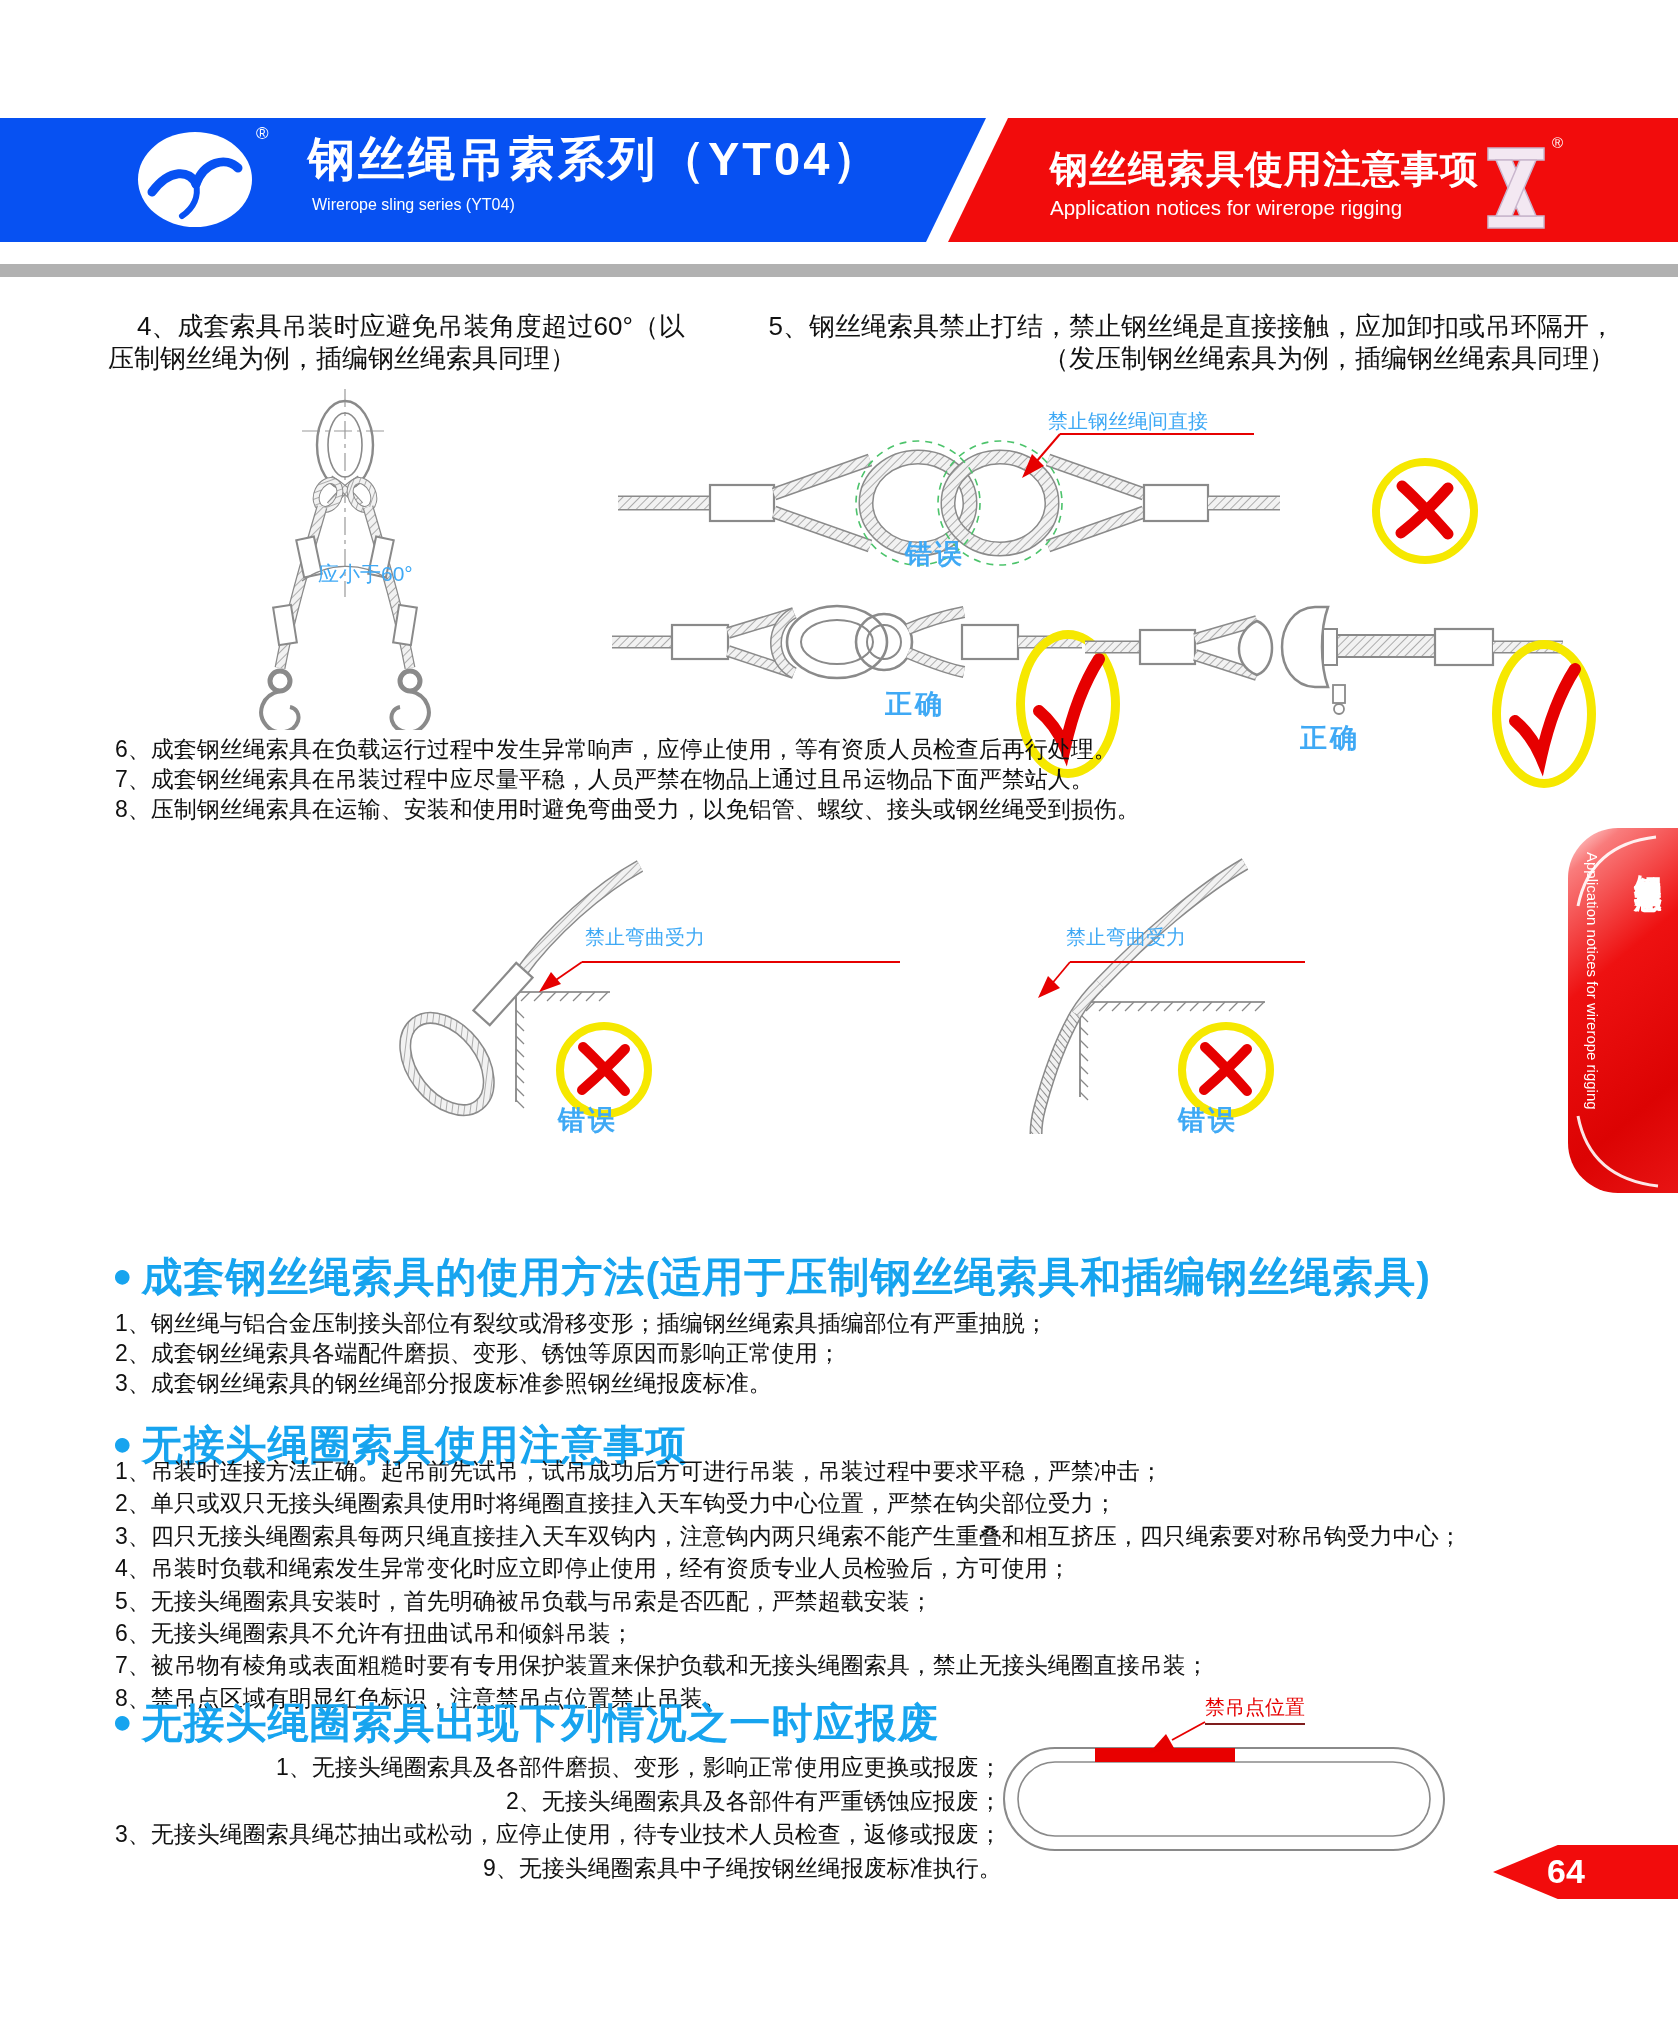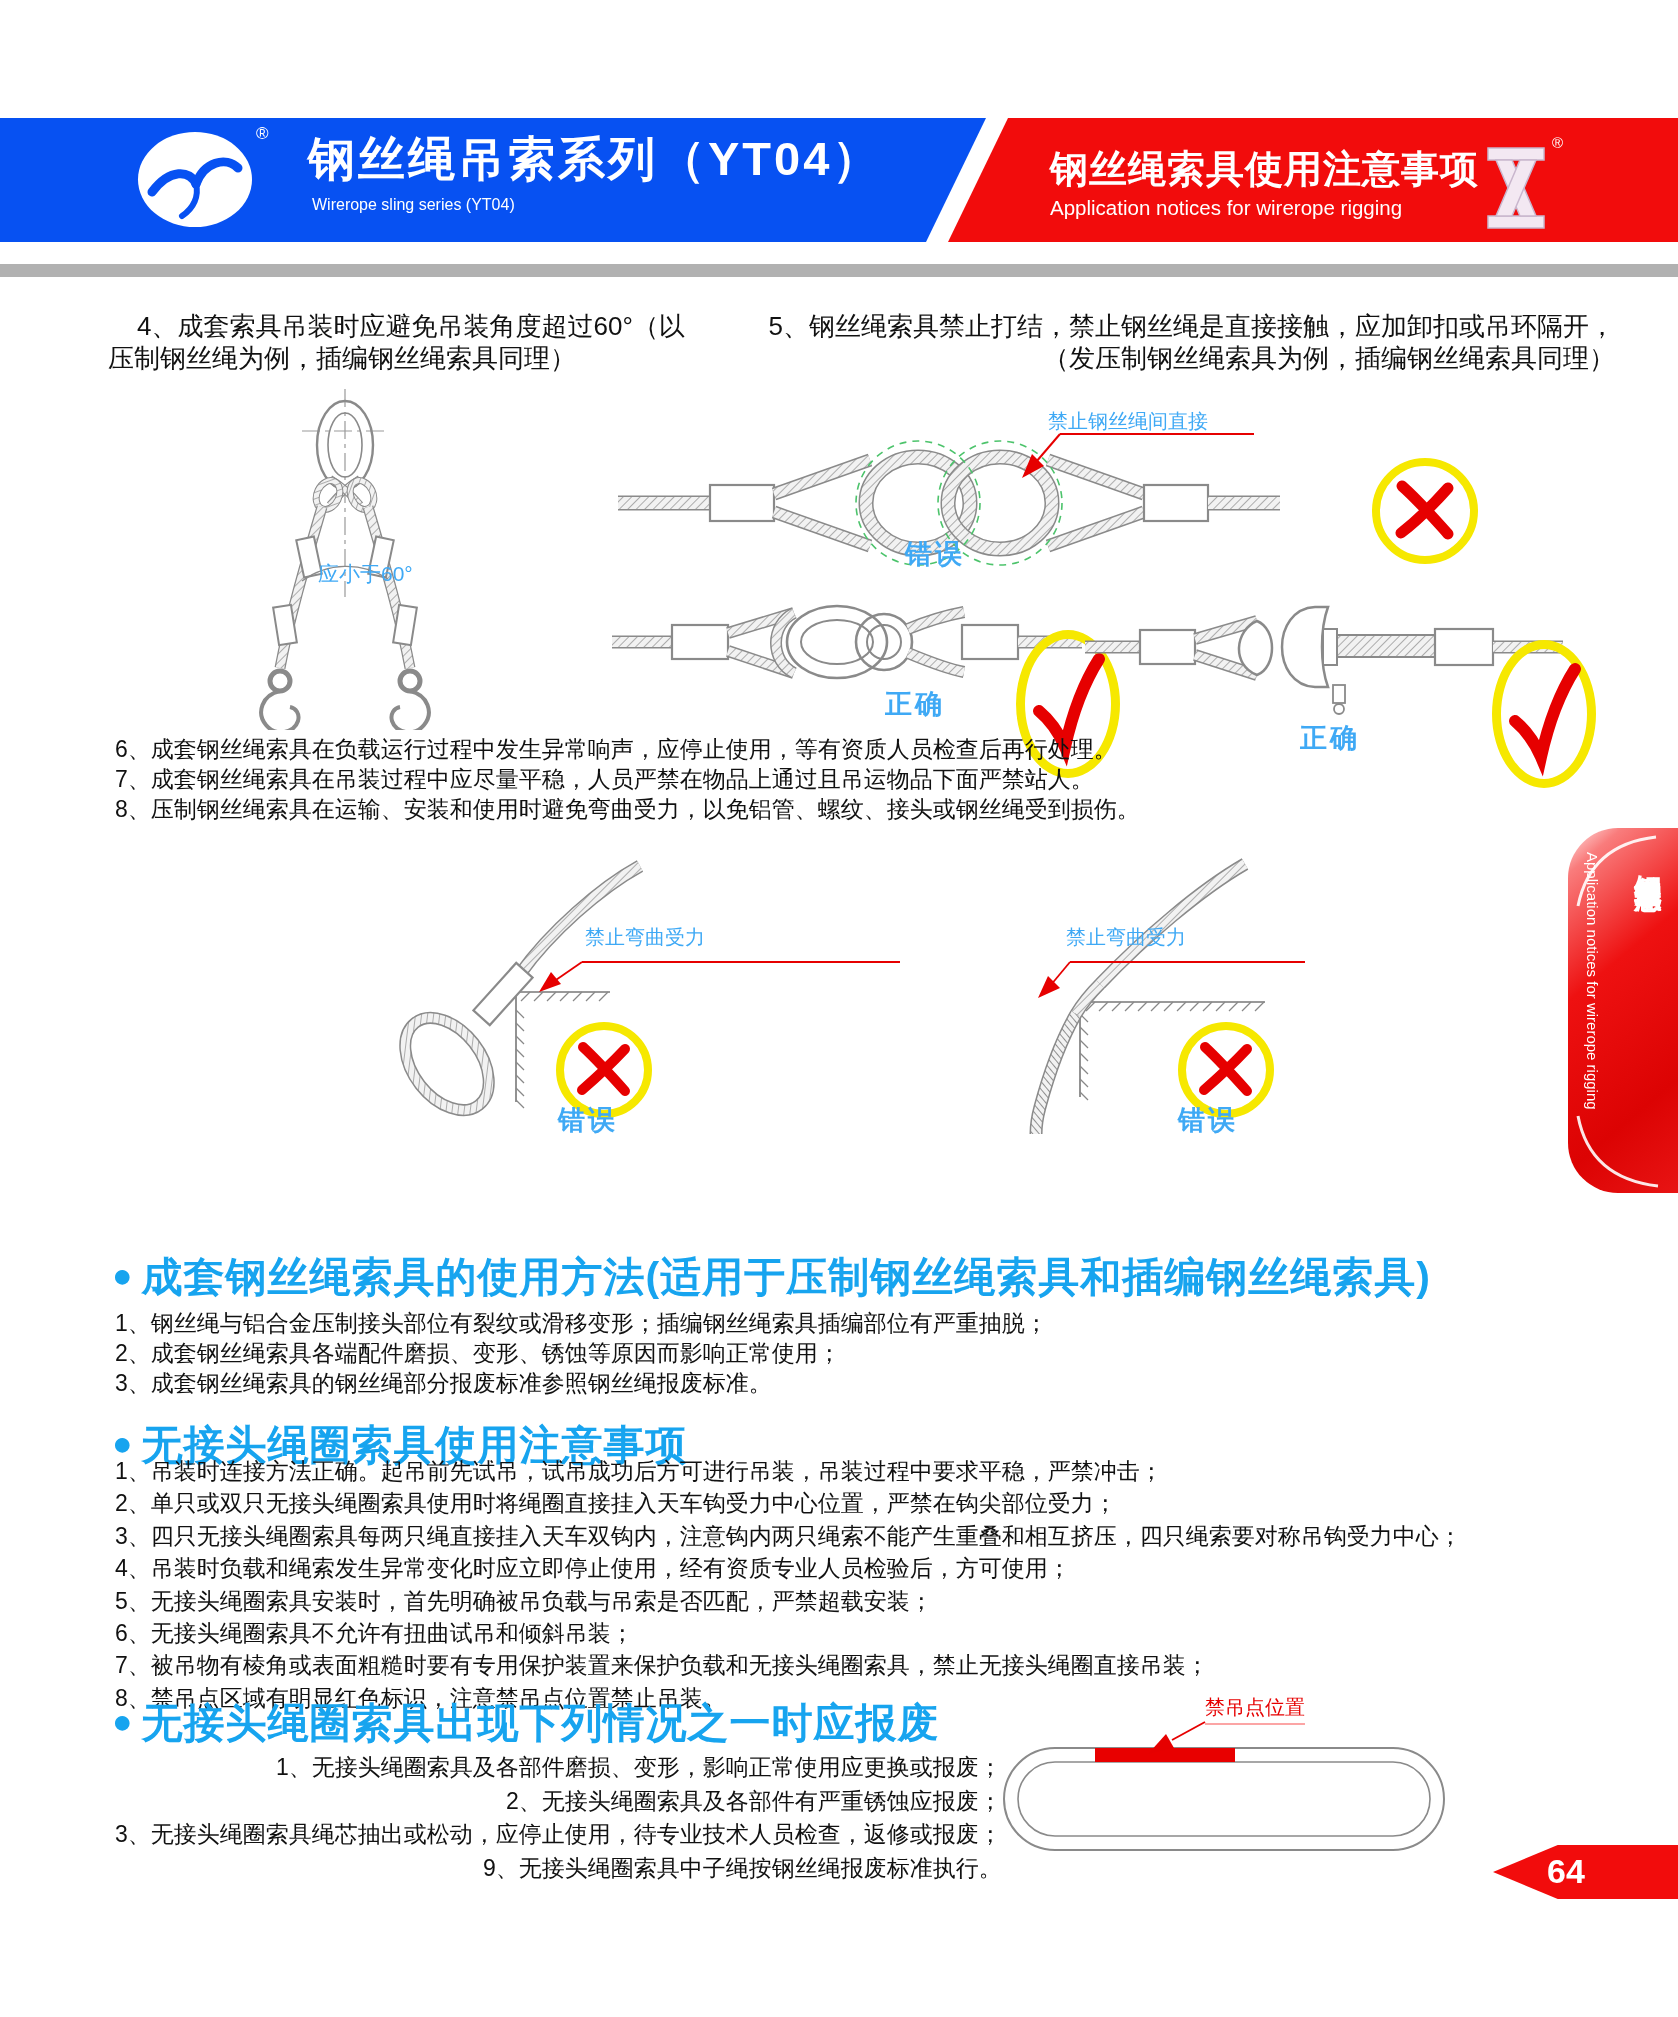--- a/index.html
+++ b/index.html
@@ -18,21 +18,21 @@
   .hdr-zh-r{position:absolute;left:1050px;top:144px;font-size:38px;font-weight:bold;color:#fff;letter-spacing:1px;white-space:nowrap;}
   .hdr-en-r{position:absolute;left:1050px;top:196px;font-size:20.5px;color:#fff;white-space:nowrap;}
   .reg{position:absolute;color:#fff;font-size:17px;}
   .gray-band{position:absolute;left:0;top:264px;width:1678px;height:13px;background:#b1b1b1;}
   
   .topnote{font-size:26px;line-height:32px;color:#111;}
   .note{font-size:23px;line-height:30px;color:#111;white-space:nowrap;}
   .list{font-size:23px;color:#111;}
   .list div{white-space:nowrap;}
   .lbl-blue{position:absolute;color:#3fa9f5;font-size:20px;white-space:nowrap;}
-  .lbl-red{position:absolute;color:#e60000;font-size:20px;white-space:nowrap;border-bottom:2px solid #fca5a5;padding-bottom:2px;}
+  .lbl-red{position:absolute;color:#e60000;font-size:20px;white-space:nowrap;border-bottom:2px solid #7f1d1d;padding-bottom:2px;}
   .mark-txt{position:absolute;color:#3fa9f5;font-size:27px;font-weight:bold;letter-spacing:3px;white-space:nowrap;}
   .x-circle{position:absolute;border:8px solid #f6e800;border-radius:50%;background:#fff0;}
   .check-oval{position:absolute;border:9px solid #f6e800;border-radius:50%;}
   .heading{position:absolute;color:#17a4ef;font-size:41px;font-weight:bold;white-space:nowrap;letter-spacing:1px;}
   .heading .bullet{font-size:34px;vertical-align:4px;margin-right:8px;}
   
   .side-tab{position:absolute;left:1568px;top:828px;width:110px;height:365px;border-radius:50px 0 0 50px;
             background:linear-gradient(140deg,#ffe8e8 0%,#f97c7c 10%,#ee1111 38%,#dc0303 75%,#e81414 100%);}
   .side-zh{position:absolute;right:12px;top:26px;height:320px;writing-mode:vertical-rl;
            font-size:27px;font-weight:bold;color:#fff;letter-spacing:1px;}

